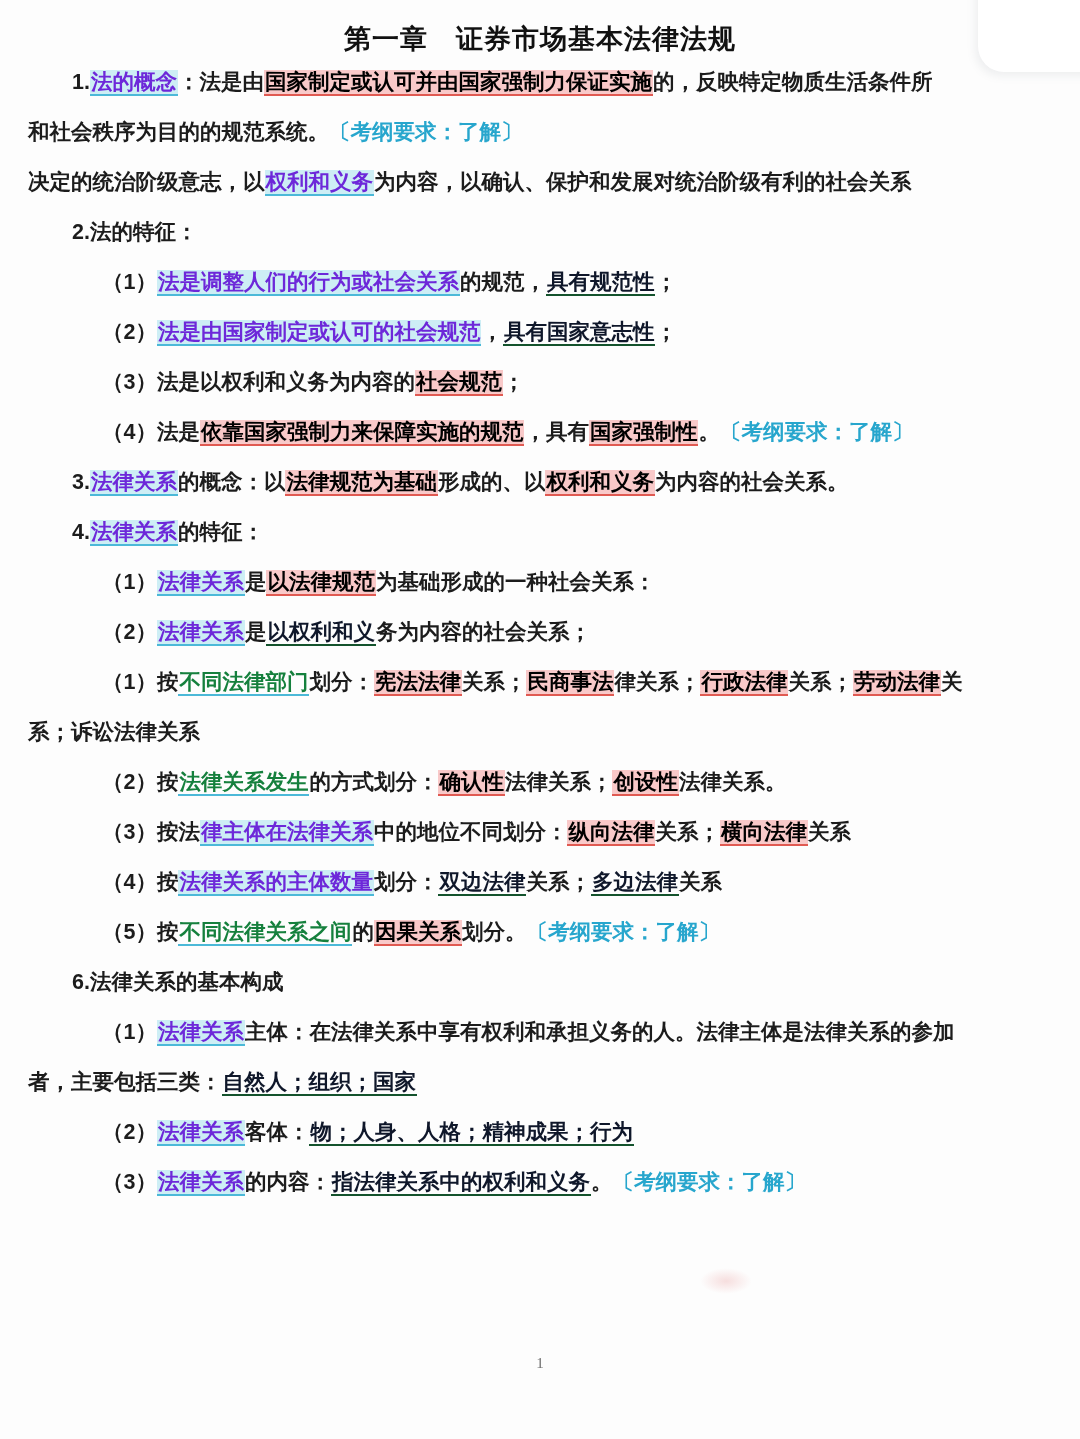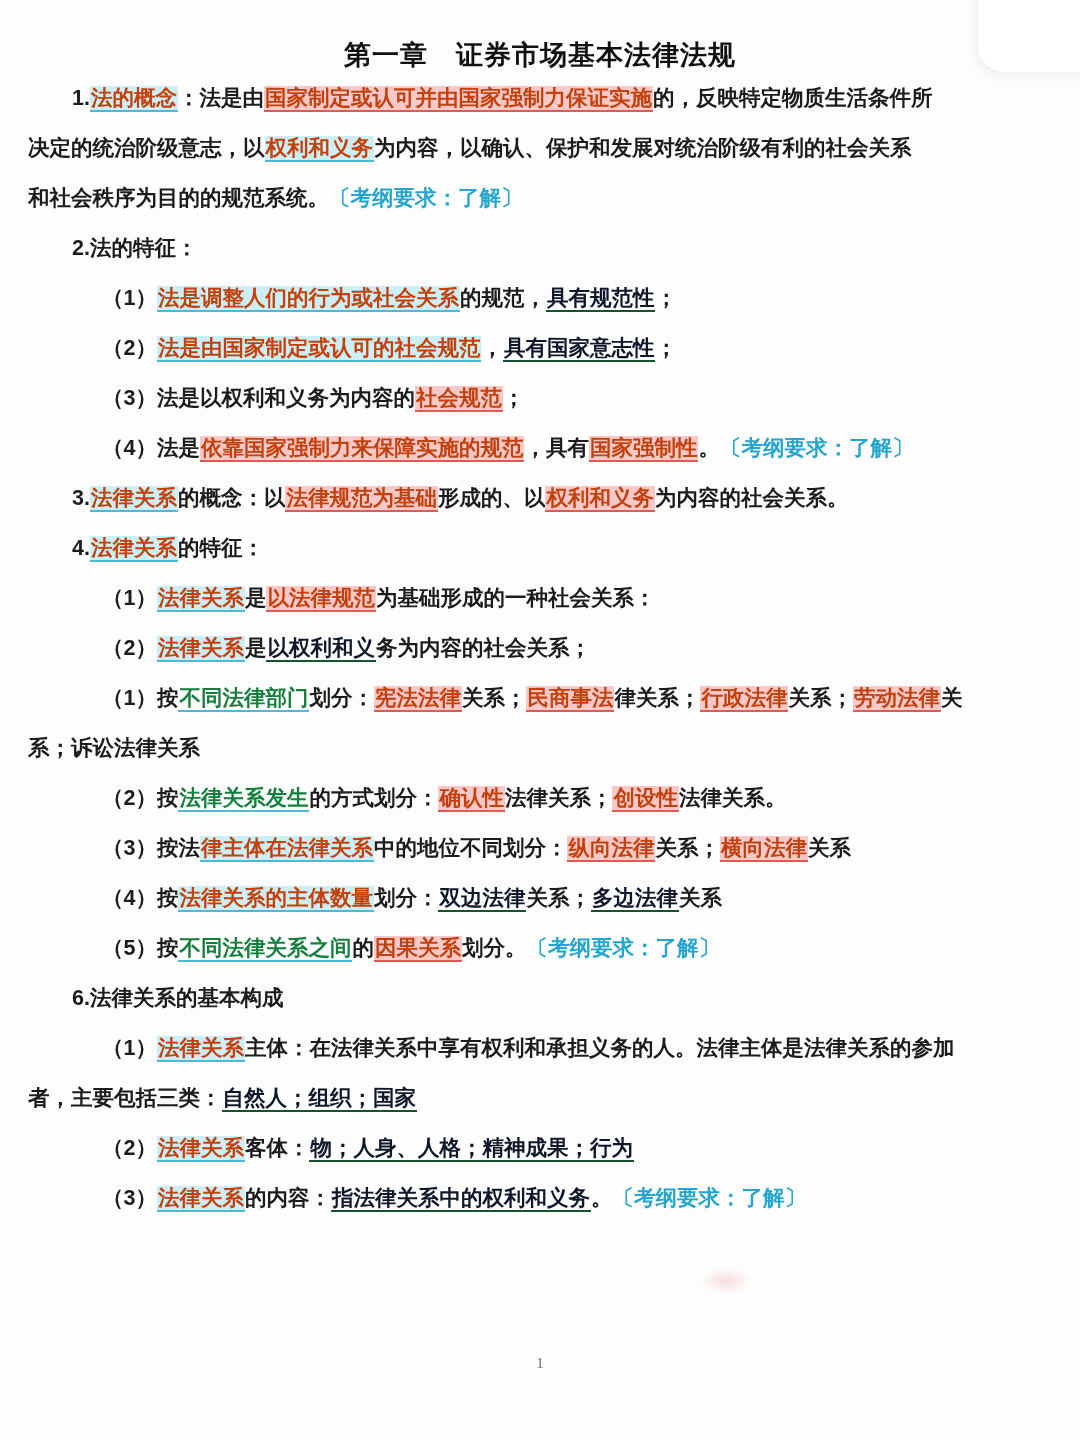--- a/index.html
+++ b/index.html
@@ -32,21 +32,21 @@
     width: 120px;
     height: 104px;
     background: #ffffff;
     border-radius: 0 0 0 26px;
     box-shadow: -3px 4px 9px rgba(120,130,140,0.11);
     z-index: 5;
   }
 
   .doc-title {
     margin: 0;
-    padding-top: 37px;
+    padding-top: 21px;
     text-align: center;
     font-size: 27px;
     font-weight: bold;
     letter-spacing: 1px;
     color: #111111;
     font-family: "Liberation Serif", "DejaVu Serif", serif;
   }
 
   .body-wrap {
     padding: 0 30px 0 28px;
@@ -62,38 +62,38 @@
     font-family: "Liberation Sans", "DejaVu Sans", sans-serif;
     font-weight: 600;
   }
   p.l-num      { text-indent: 44px; }      
   p.l-sub      { text-indent: 74px; }      
   p.l-flow     { text-indent: 0; }
 
   
   .hi-cyan {
     background: #cdeef5;
-    color: #c2410c;
+    color: #6d28d9;
     border-bottom: 2px solid #4cb9d8;
     font-weight: bold;
     padding: 0 1px;
   }
   .u-cyan {
     color: #15803d;
     border-bottom: 2px solid #4cb9d8;
     font-weight: bold;
     padding: 0 1px;
   }
   .t-cyan {
     color: #27a6cd;
     font-weight: bold;
   }
   .hi-red {
     background: #f9c9c9;
-    color: #c2410c;
+    color: #000000;
     border-bottom: 2px solid #e05a52;
     font-weight: bold;
     padding: 0 1px;
   }
   .u-red {
     color: #0f172a;
     border-bottom: 2px solid #14532d;
     font-weight: bold;
     padding: 0 1px;
   }
@@ -127,23 +127,23 @@
 <div class="page">
 
   <div class="corner-card"></div>
 
   <h1 class="doc-title">第一章　证券市场基本法律法规</h1>
 
   <div class="body-wrap">
 
     <p class="line l-num"><span class="blk">1.</span><span class="hi-cyan">法的概念</span><span class="blk">：法是由</span><span class="hi-red">国家制定或认可并由国家强制力保证实施</span><span class="blk">的，反映特定物质生活条件所</span></p>
 
+    <p class="line l-flow"><span class="blk">和社会秩序为目的的规范系统。</span><span class="t-cyan">〔考纲要求：了解〕</span></p>
+
     <p class="line l-flow"><span class="blk">决定的统治阶级意志，以</span><span class="hi-cyan">权利和义务</span><span class="blk">为内容，以确认、保护和发展对统治阶级有利的社会关系</span></p>
-
-    <p class="line l-flow"><span class="blk">和社会秩序为目的的规范系统。</span><span class="t-cyan">〔考纲要求：了解〕</span></p>
 
     <p class="line l-num">2.法的特征：</p>
 
     <p class="line l-sub"><span class="blk">（1）</span><span class="hi-cyan">法是调整人们的行为或社会关系</span><span class="blk">的规范，</span><span class="u-red">具有规范性</span><span class="blk">；</span></p>
 
     <p class="line l-sub"><span class="blk">（2）</span><span class="hi-cyan">法是由国家制定或认可的社会规范</span><span class="blk">，</span><span class="u-red">具有国家意志性</span><span class="blk">；</span></p>
 
     <p class="line l-sub"><span class="blk">（3）法是以权利和义务为内容的</span><span class="hi-red">社会规范</span><span class="blk">；</span></p>
 
     <p class="line l-sub"><span class="blk">（4）法是</span><span class="hi-red">依靠国家强制力来保障实施的规范</span><span class="blk">，具有</span><span class="hi-red">国家强制性</span><span class="blk">。</span><span class="t-cyan">〔考纲要求：了解〕</span></p>

